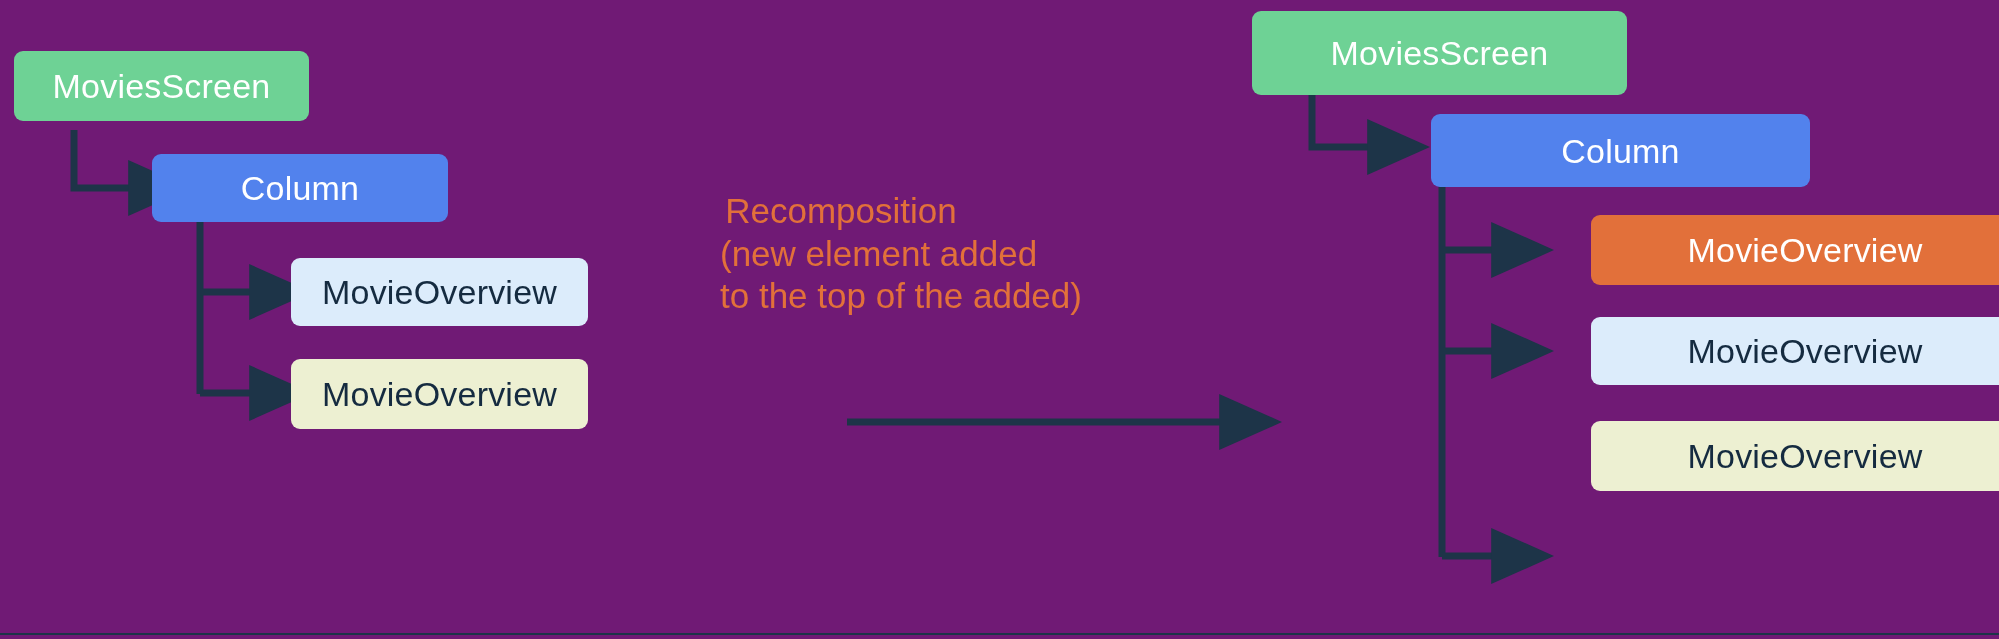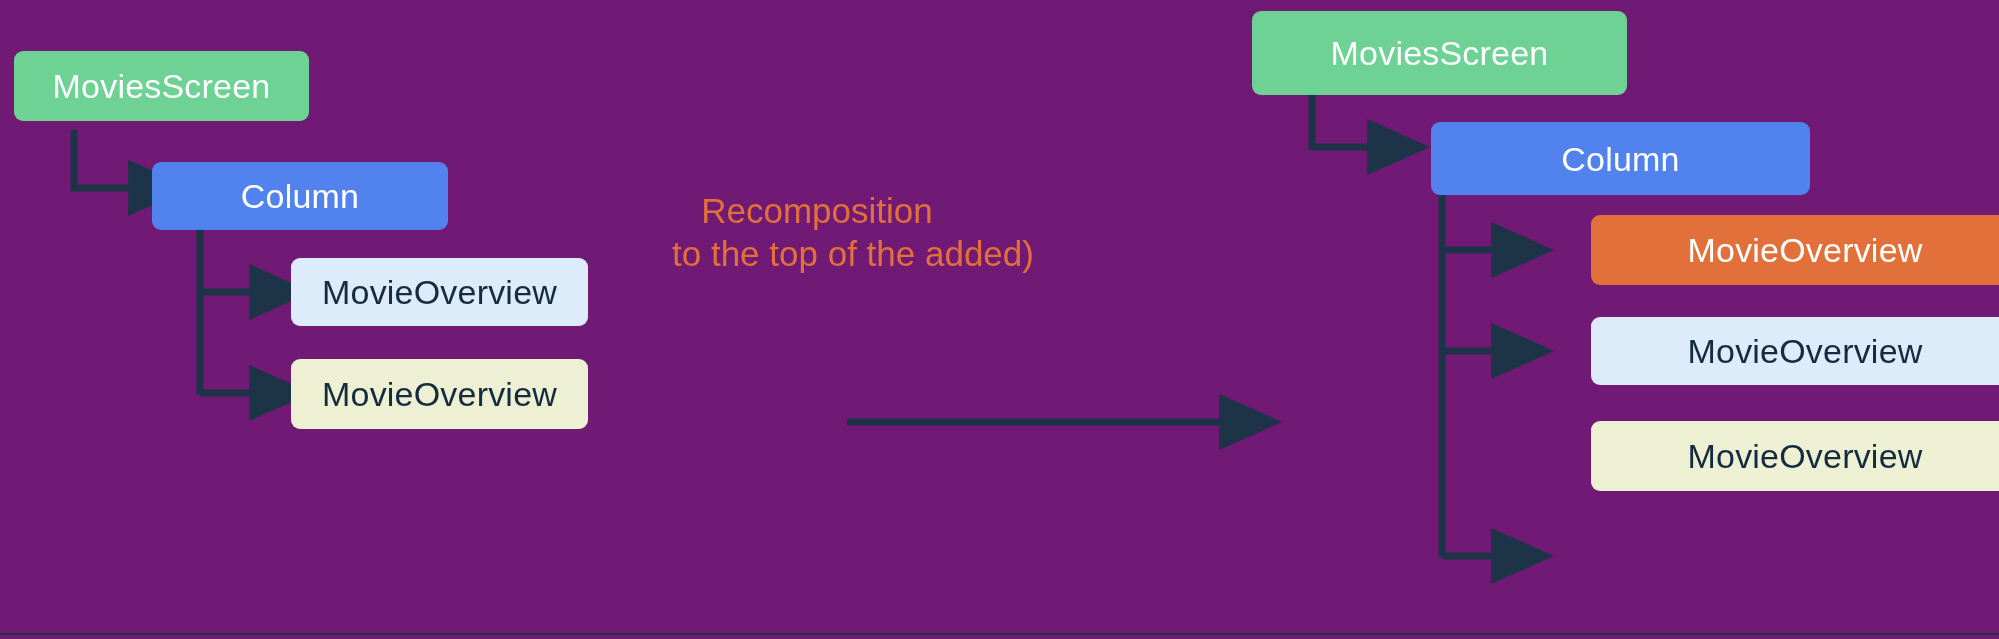--- a/index.html
+++ b/index.html
@@ -24,34 +24,34 @@
     border-radius: 9px;
     display: flex;
     align-items: center;
     justify-content: center;
     font-size: 34px;
     letter-spacing: 0.2px;
     white-space: nowrap;
     line-height: 1;
   }
   .node-green  { background: #6ed295; color: #ffffff; }
-  .node-blue   { background: #5282ed; color: #ffffff; margin-top: 8px; }
+  .node-blue   { background: #5282ed; color: #ffffff; }
   .node-orange { background: #e2703a; color: #ffffff; }
   .node-lblue  { background: #dcecfb; color: #152b40; }
   .node-lyellow{ background: #edf0d2; color: #152b40; }
 
   .center-caption {
     position: absolute;
     color: #e2703a;
     font-size: 35px;
     line-height: 1.22;
     text-align: center;
     white-space: nowrap;
   }
-  .center-caption div { display: block; }
+  .center-caption div { display: block; margin-left: 48px; }
 
   svg.edges {
     position: absolute;
     left: 0;
     top: 0;
     width: 1999px;
     height: 639px;
     pointer-events: none;
   }
   .bottom-rule {
@@ -104,20 +104,21 @@
   <div class="node node-green" style="left:14px; top:51px; width:295px; height:70px;">MoviesScreen</div>
 
   <div class="node node-blue" style="left:152px; top:154px; width:296px; height:68px;">Column</div>
 
   <div class="node node-lblue" style="left:291px; top:258px; width:297px; height:68px;">MovieOverview</div>
 
   <div class="node node-lyellow" style="left:291px; top:359px; width:297px; height:70px;">MovieOverview</div>
 
   <div class="center-caption" style="left:672px; top:190px; width:290px;">
     <div>Recomposition</div>
+    <div>(new element added</div>
     <div>to the top of the added)</div>
   </div>
 
   <div class="node node-green" style="left:1252px; top:11px; width:375px; height:84px;">MoviesScreen</div>
 
   <div class="node node-blue" style="left:1431px; top:114px; width:379px; height:73px;">Column</div>
 
   <div class="node node-orange" style="left:1591px; top:215px; width:428px; height:70px;">MovieOverview</div>
 
   <div class="node node-lblue" style="left:1591px; top:317px; width:428px; height:68px;">MovieOverview</div>

